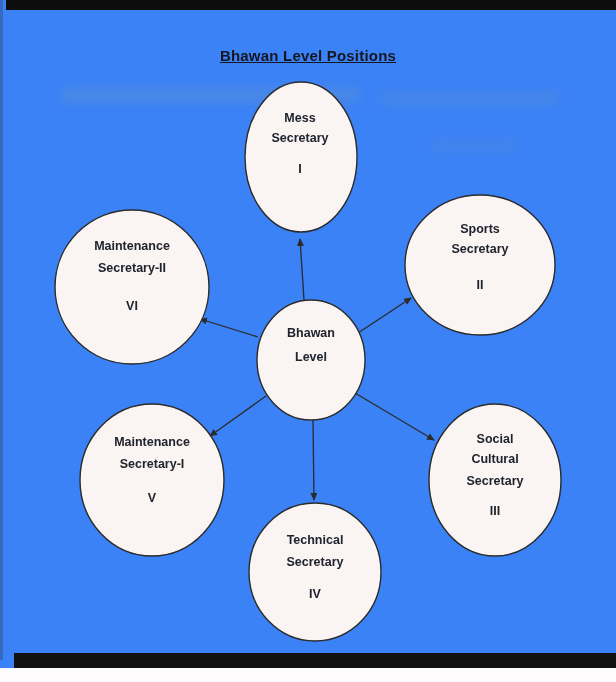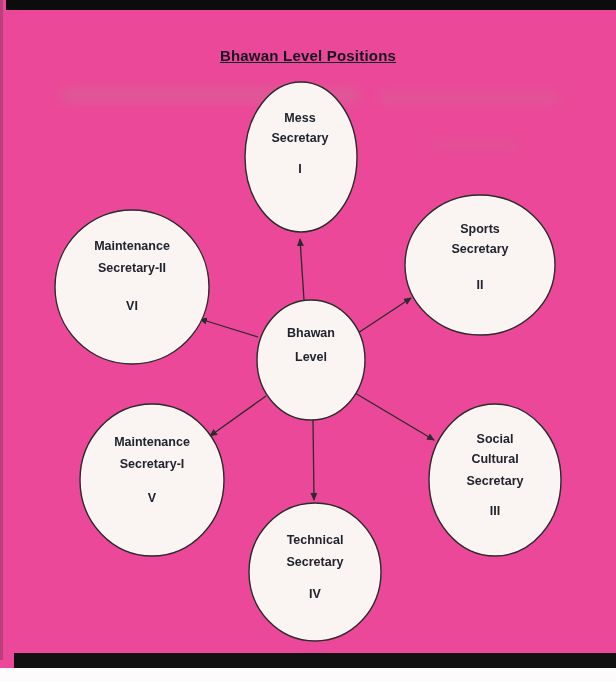--- a/index.html
+++ b/index.html
@@ -5,21 +5,21 @@
   html, body {
     margin: 0;
     padding: 0;
     background: #ffffff;
     font-family: "Liberation Sans", "DejaVu Sans", sans-serif;
   }
   .page {
     position: relative;
     width: 616px;
     height: 682px;
-    background: #ec4899;
+    background: #3b82f6;
     overflow: hidden;
   }
   .scan-bar-top {
     position: absolute;
     top: 0; left: 6px; right: 0;
     height: 10px;
     background: #0c0c0c;
   }
   .scan-bar-bottom {
     position: absolute;

